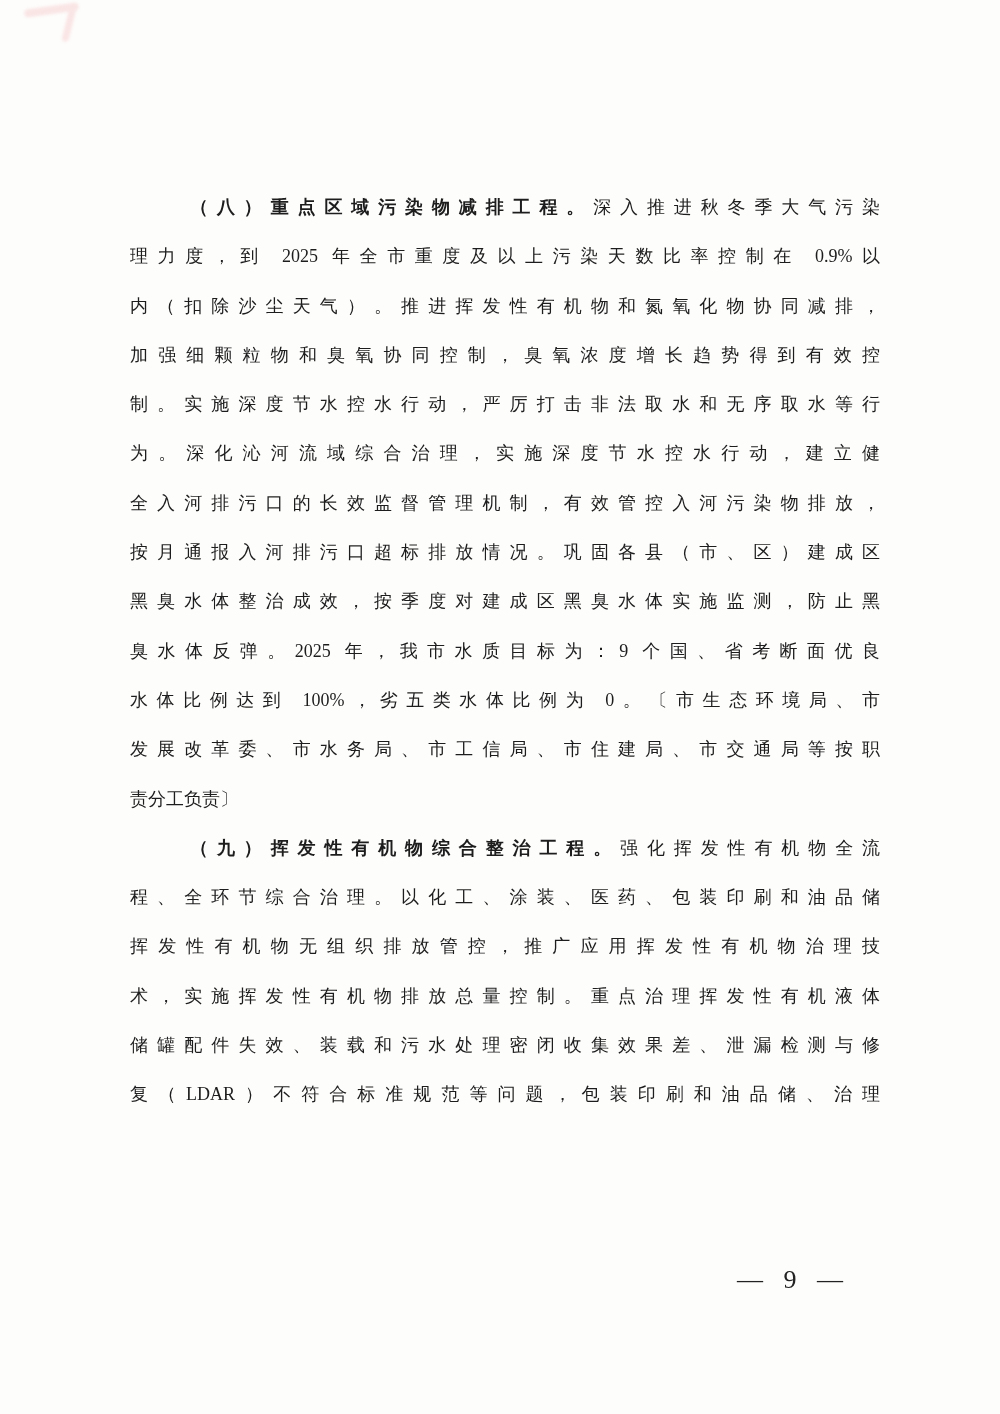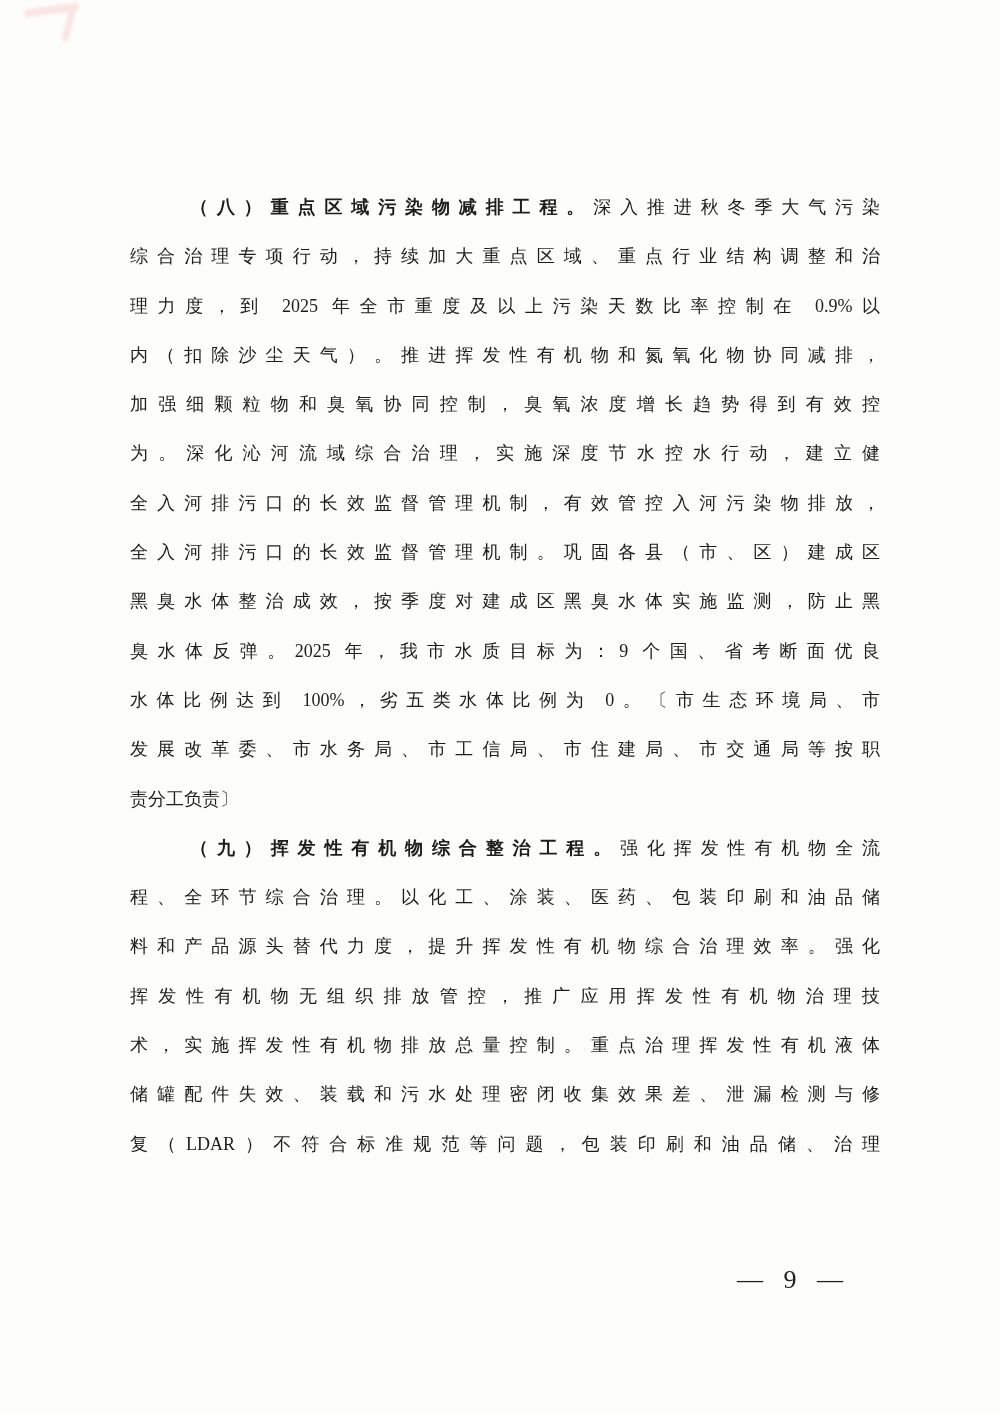--- a/index.html
+++ b/index.html
@@ -78,34 +78,33 @@
     color: #222222;
   }
 </style>
 </head>
 <body>
 
 <div class="page">
   <div class="scan-mark"></div>
   <div class="doc-body" id="doc-body">
       <div class="line justify indent"><span class="run bold">（八）重点区域污染物减排工程。</span><span class="run">深入推进秋冬季大气污染</span></div>
-      <div class="line justify"><span class="run">综合治理专项行动，持续加大重点区域、重点行业结构调整和治</span></div>
       <div class="line justify"><span class="run">理力度，到 2025 年全市重度及以上污染天数比率控制在 0.9%以</span></div>
       <div class="line justify"><span class="run">内（扣除沙尘天气）。推进挥发性有机物和氮氧化物协同减排，</span></div>
       <div class="line justify"><span class="run">加强细颗粒物和臭氧协同控制，臭氧浓度增长趋势得到有效控</span></div>
+      <div class="line justify"><span class="run">制。实施深度节水控水行动，严厉打击非法取水和无序取水等行</span></div>
       <div class="line justify"><span class="run">为。深化沁河流域综合治理，实施深度节水控水行动，建立健</span></div>
       <div class="line justify"><span class="run">全入河排污口的长效监督管理机制，有效管控入河污染物排放，</span></div>
-      <div class="line justify"><span class="run">全入河排污口的长效监督管理机制。巩固各县（市、区）建成区</span></div>
+      <div class="line justify"><span class="run">按月通报入河排污口超标排放情况。巩固各县（市、区）建成区</span></div>
       <div class="line justify"><span class="run">黑臭水体整治成效，按季度对建成区黑臭水体实施监测，防止黑</span></div>
       <div class="line justify"><span class="run">臭水体反弹。2025 年，我市水质目标为：9 个国、省考断面优良</span></div>
       <div class="line justify"><span class="run">水体比例达到 100%，劣五类水体比例为 0。〔市生态环境局、市</span></div>
       <div class="line justify"><span class="run">发展改革委、市水务局、市工信局、市住建局、市交通局等按职</span></div>
       <div class="line"><span class="run">责分工负责〕</span></div>
       <div class="line justify indent"><span class="run bold">（九）挥发性有机物综合整治工程。</span><span class="run">强化挥发性有机物全流</span></div>
       <div class="line justify"><span class="run">程、全环节综合治理。以化工、涂装、医药、包装印刷和油品储</span></div>
-      <div class="line justify"><span class="run">料和产品源头替代力度，提升挥发性有机物综合治理效率。强化</span></div>
       <div class="line justify"><span class="run">挥发性有机物无组织排放管控，推广应用挥发性有机物治理技</span></div>
       <div class="line justify"><span class="run">术，实施挥发性有机物排放总量控制。重点治理挥发性有机液体</span></div>
       <div class="line justify"><span class="run">储罐配件失效、装载和污水处理密闭收集效果差、泄漏检测与修</span></div>
       <div class="line justify"><span class="run">复（LDAR）不符合标准规范等问题，包装印刷和油品储、治理</span></div>
     </div>
   <div class="page-number">— 9 —</div>
 </div>
 
 </body></html>

